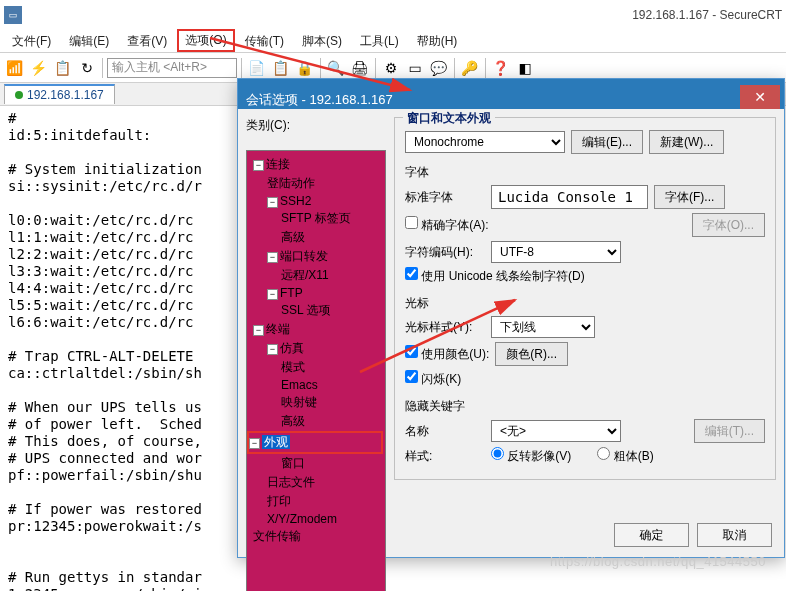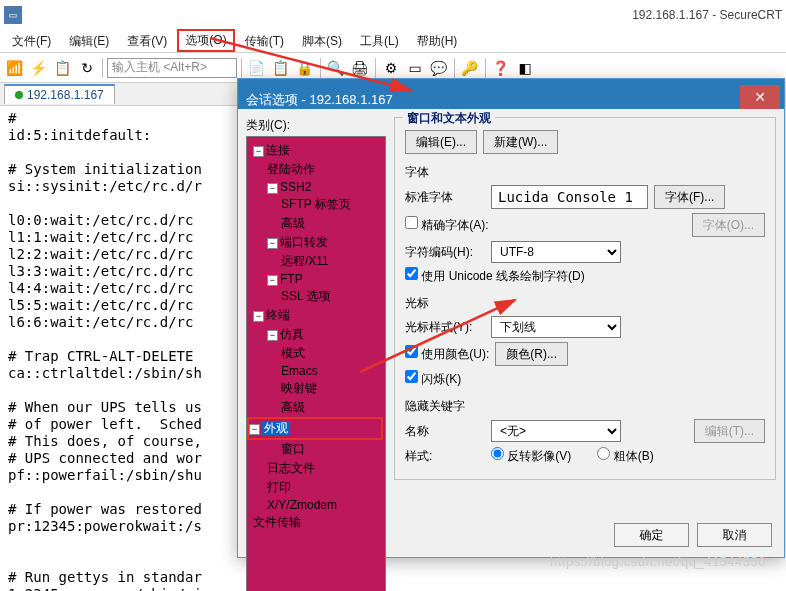--- a/index.html
+++ b/index.html
@@ -17,21 +17,21 @@
 .tabbar{height:24px;background:#f0f0f0;border-top:1px solid #d0d0d0;border-bottom:1px solid #d0d0d0;display:flex;align-items:center;padding-left:4px}
 .tab{height:20px;background:#fff;border:1px solid #aaa;border-bottom:none;padding:0 10px;display:flex;align-items:center;gap:4px;color:#1a4c8b;border-top:2px solid #4a90d9}
 .tab .dot{width:8px;height:8px;background:#2a9c2a;border-radius:50%}
 .terminal{padding:4px 8px;font-family:"Lucida Console","Consolas",monospace;font-size:14px;line-height:17px;color:#000;white-space:pre}
 .dialog{position:absolute;left:237px;top:78px;width:548px;height:480px;background:#f0f0f0;border:1px solid #5596cf;box-shadow:0 4px 16px rgba(0,0,0,.3)}
 .dlg-title{height:30px;background:#2a7ab9;color:#fff;display:flex;align-items:flex-end;padding:0 8px}
 .dlg-title-text{flex:1;font-size:13px}
 .dlg-close{width:40px;height:24px;background:#c8504f;color:#fff;display:flex;align-items:center;justify-content:center;font-size:14px;margin-right:-4px}
 .dlg-body{display:flex;padding:8px;gap:8px;height:410px}
 .tree-panel{width:140px}
-.tree-panel .label{margin-bottom:2px}
+.tree-panel .label{margin-bottom:16px}
 .tree{border:1px solid #7a7a7a;background:#be185d;height:460px;padding:4px 2px;overflow:auto}
 .tree-item{padding:1px 2px;white-space:nowrap;cursor:default}
 .tree-item .exp{display:inline-block;width:11px;height:11px;border:1px solid #888;text-align:center;line-height:9px;font-size:9px;margin-right:2px;background:#fff}
 .tree-item.sel span.lbl{background:#0a64c8;color:#fff;padding:0 2px}
 .tree-item.boxed2{border:2px solid #e4322b;margin-left:-2px;padding-left:0}
 .d1{padding-left:4px}.d2{padding-left:18px}.d3{padding-left:32px}
 .right-panel{flex:1}
 .group{border:1px solid #c0c0c0;margin-bottom:14px;padding:8px 10px 10px;position:relative}
 .group-title{position:absolute;top:-8px;left:8px;background:#f0f0f0;padding:0 4px;font-weight:bold;color:#0a246a}
 .row{display:flex;align-items:center;gap:6px;margin:4px 0}
@@ -159,20 +159,21 @@
         <div class="tree-item d2"><span class="lbl">打印</span></div>
         <div class="tree-item d2"><span class="lbl">X/Y/Zmodem</span></div>
         <div class="tree-item d1"><span class="lbl">文件传输</span></div>
 
       </div>
     </div>
     <div class="right-panel">
       <div class="group">
         <div class="group-title">窗口和文本外观</div>
         <div class="row">
+          <select style="width:160px"><option>Monochrome</option></select>
           <button class="btn">编辑(E)...</button>
           <button class="btn">新建(W)...</button>
         </div>
         <div style="height:6px"></div>
         <div>字体</div>
         <div class="row">
           <label>标准字体</label>
           <span class="font-display">Lucida Console 1</span>
           <button class="btn">字体(F)...</button>
         </div>
@@ -185,21 +186,21 @@
           <label>字符编码(H):</label>
           <select style="width:130px"><option>UTF-8</option></select>
         </div>
         <div class="row">
           <label><input type="checkbox" checked="" style=""> <span>使用 Unicode 线条绘制字符(D)</span></label>
         </div>
         <div style="height:6px"></div>
         <div>光标</div>
         <div class="row">
           <label>光标样式(Y):</label>
-          <select style="width:130px"><option>下划线</option></select>
+          <select style="width:104px"><option>下划线</option></select>
         </div>
         <div class="row">
           <label><input type="checkbox" checked="" style=""> <span>使用颜色(U):</span></label>
           <button class="btn">颜色(R)...</button>
         </div>
         <div class="row">
           <label><input type="checkbox" checked="" style=""> <span>闪烁(K)</span></label>
         </div>
         <div style="height:6px"></div>
         <div>隐藏关键字</div>

